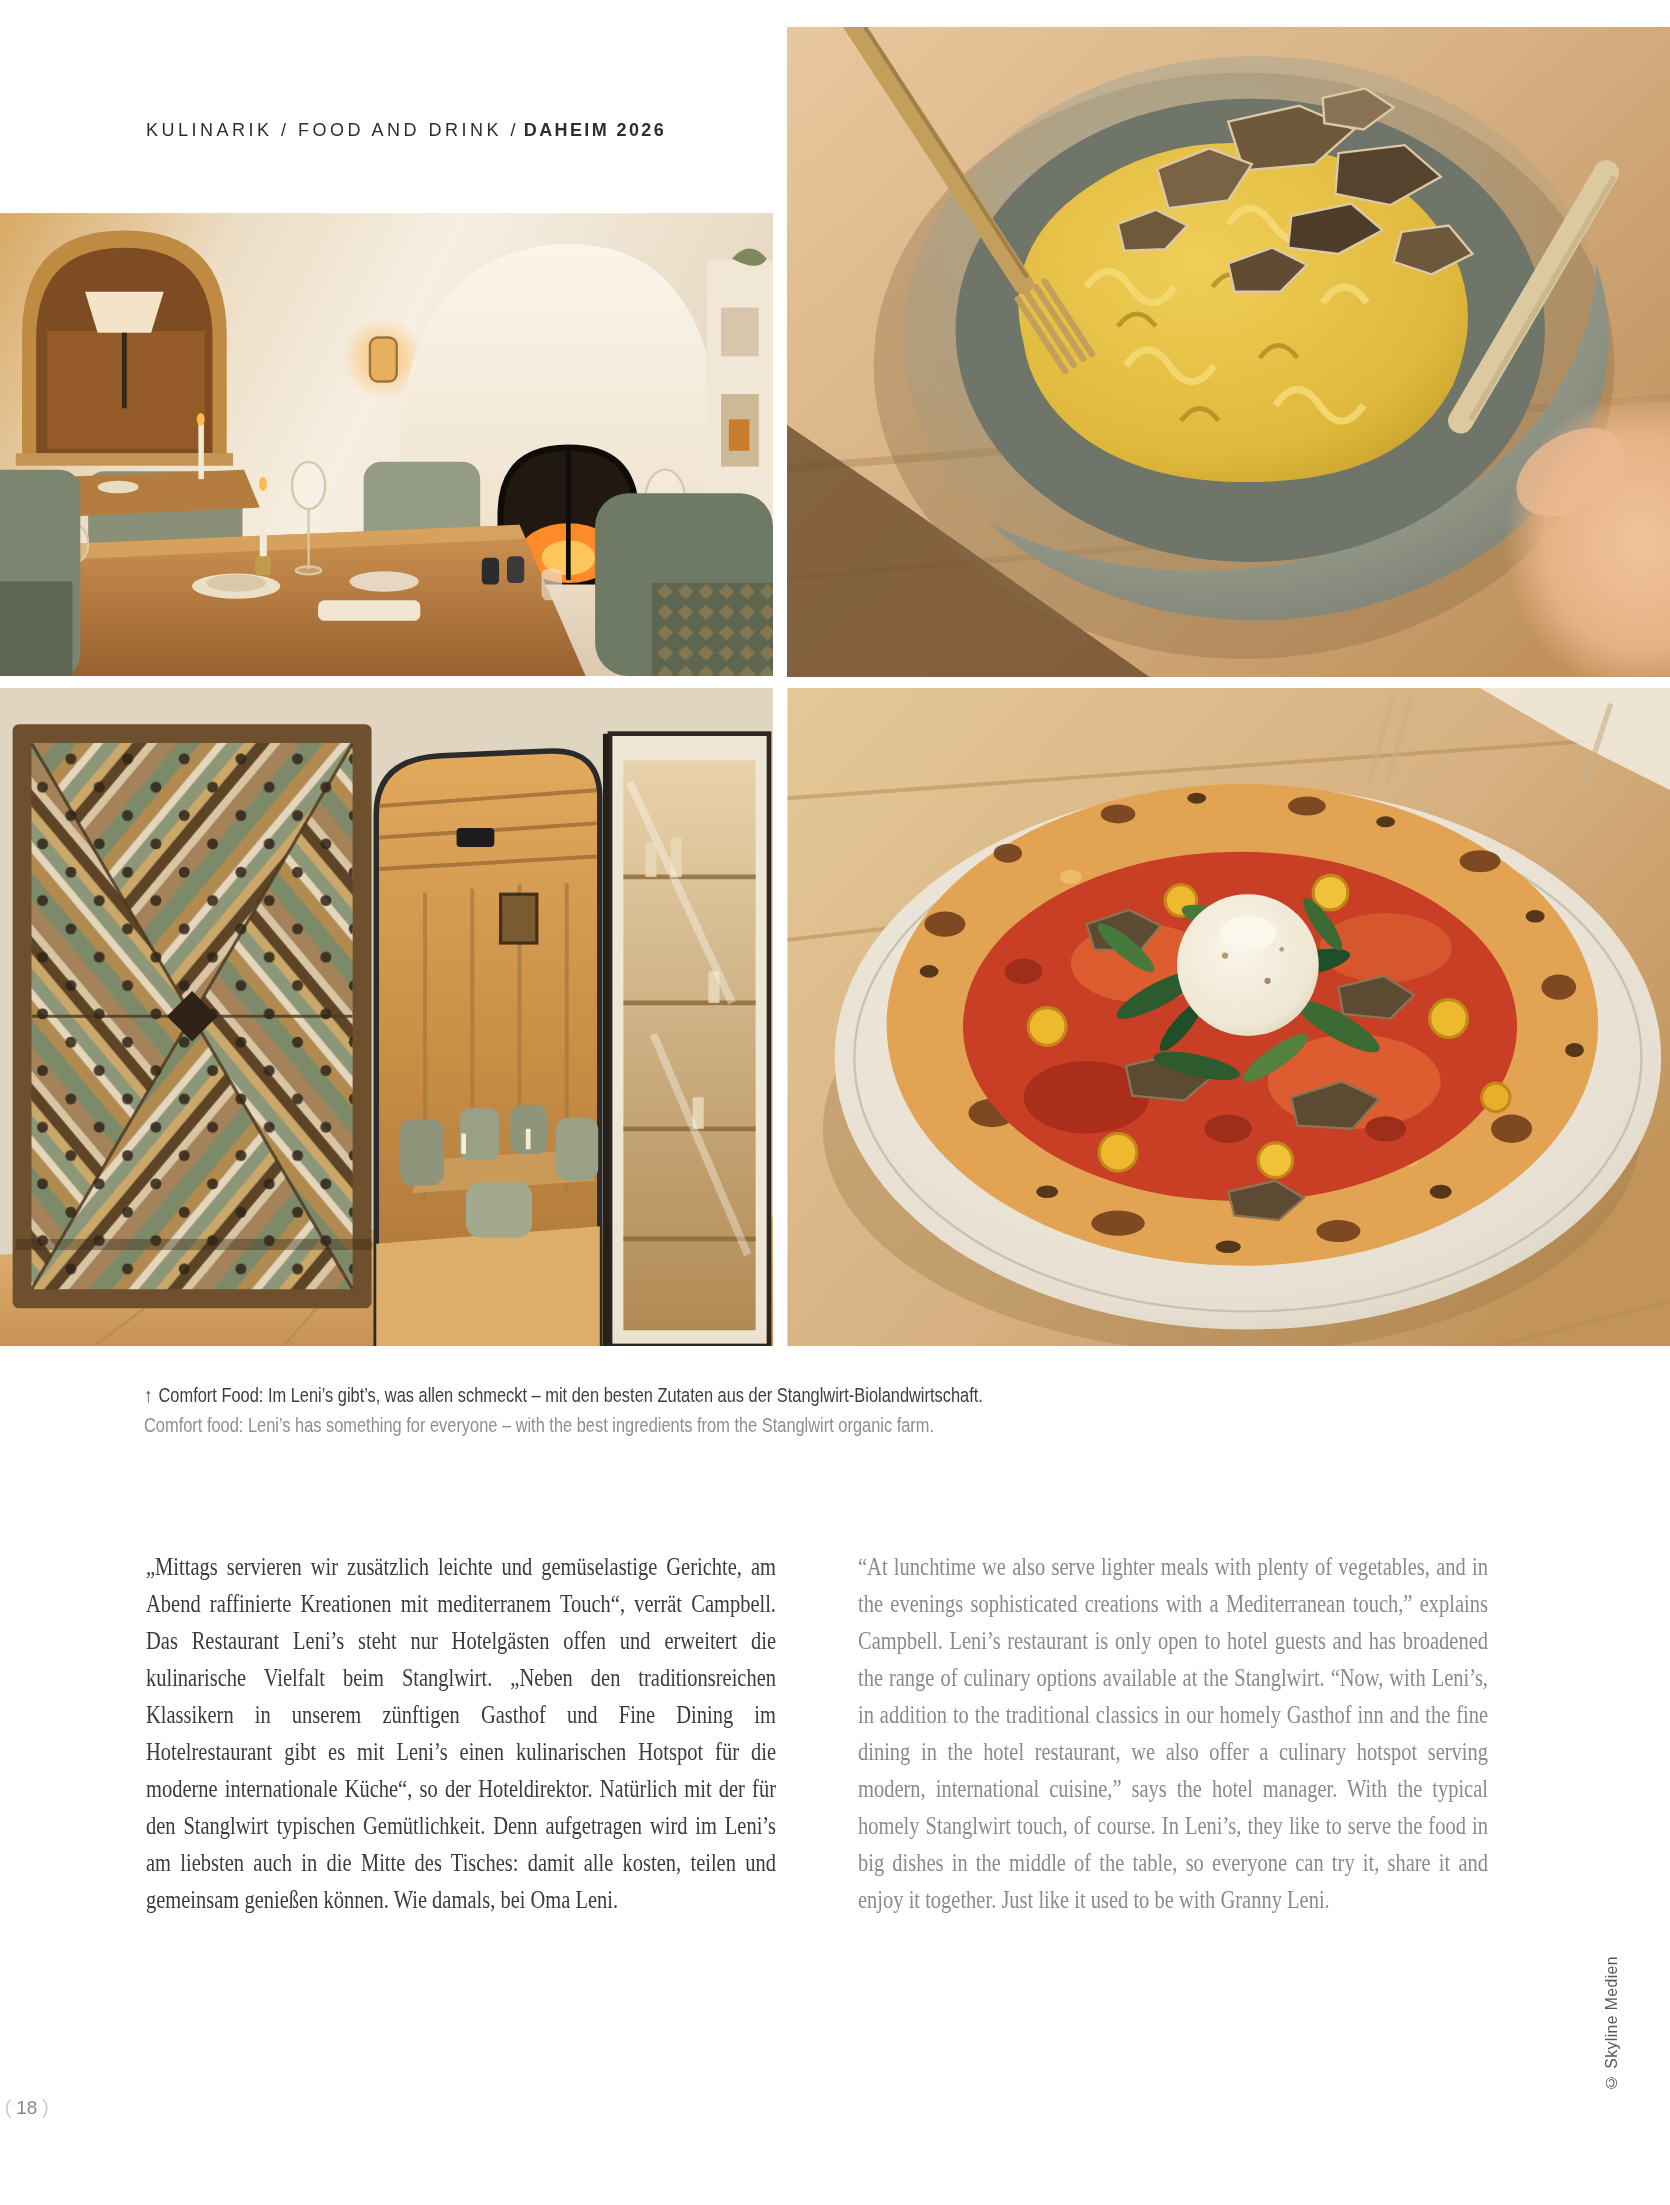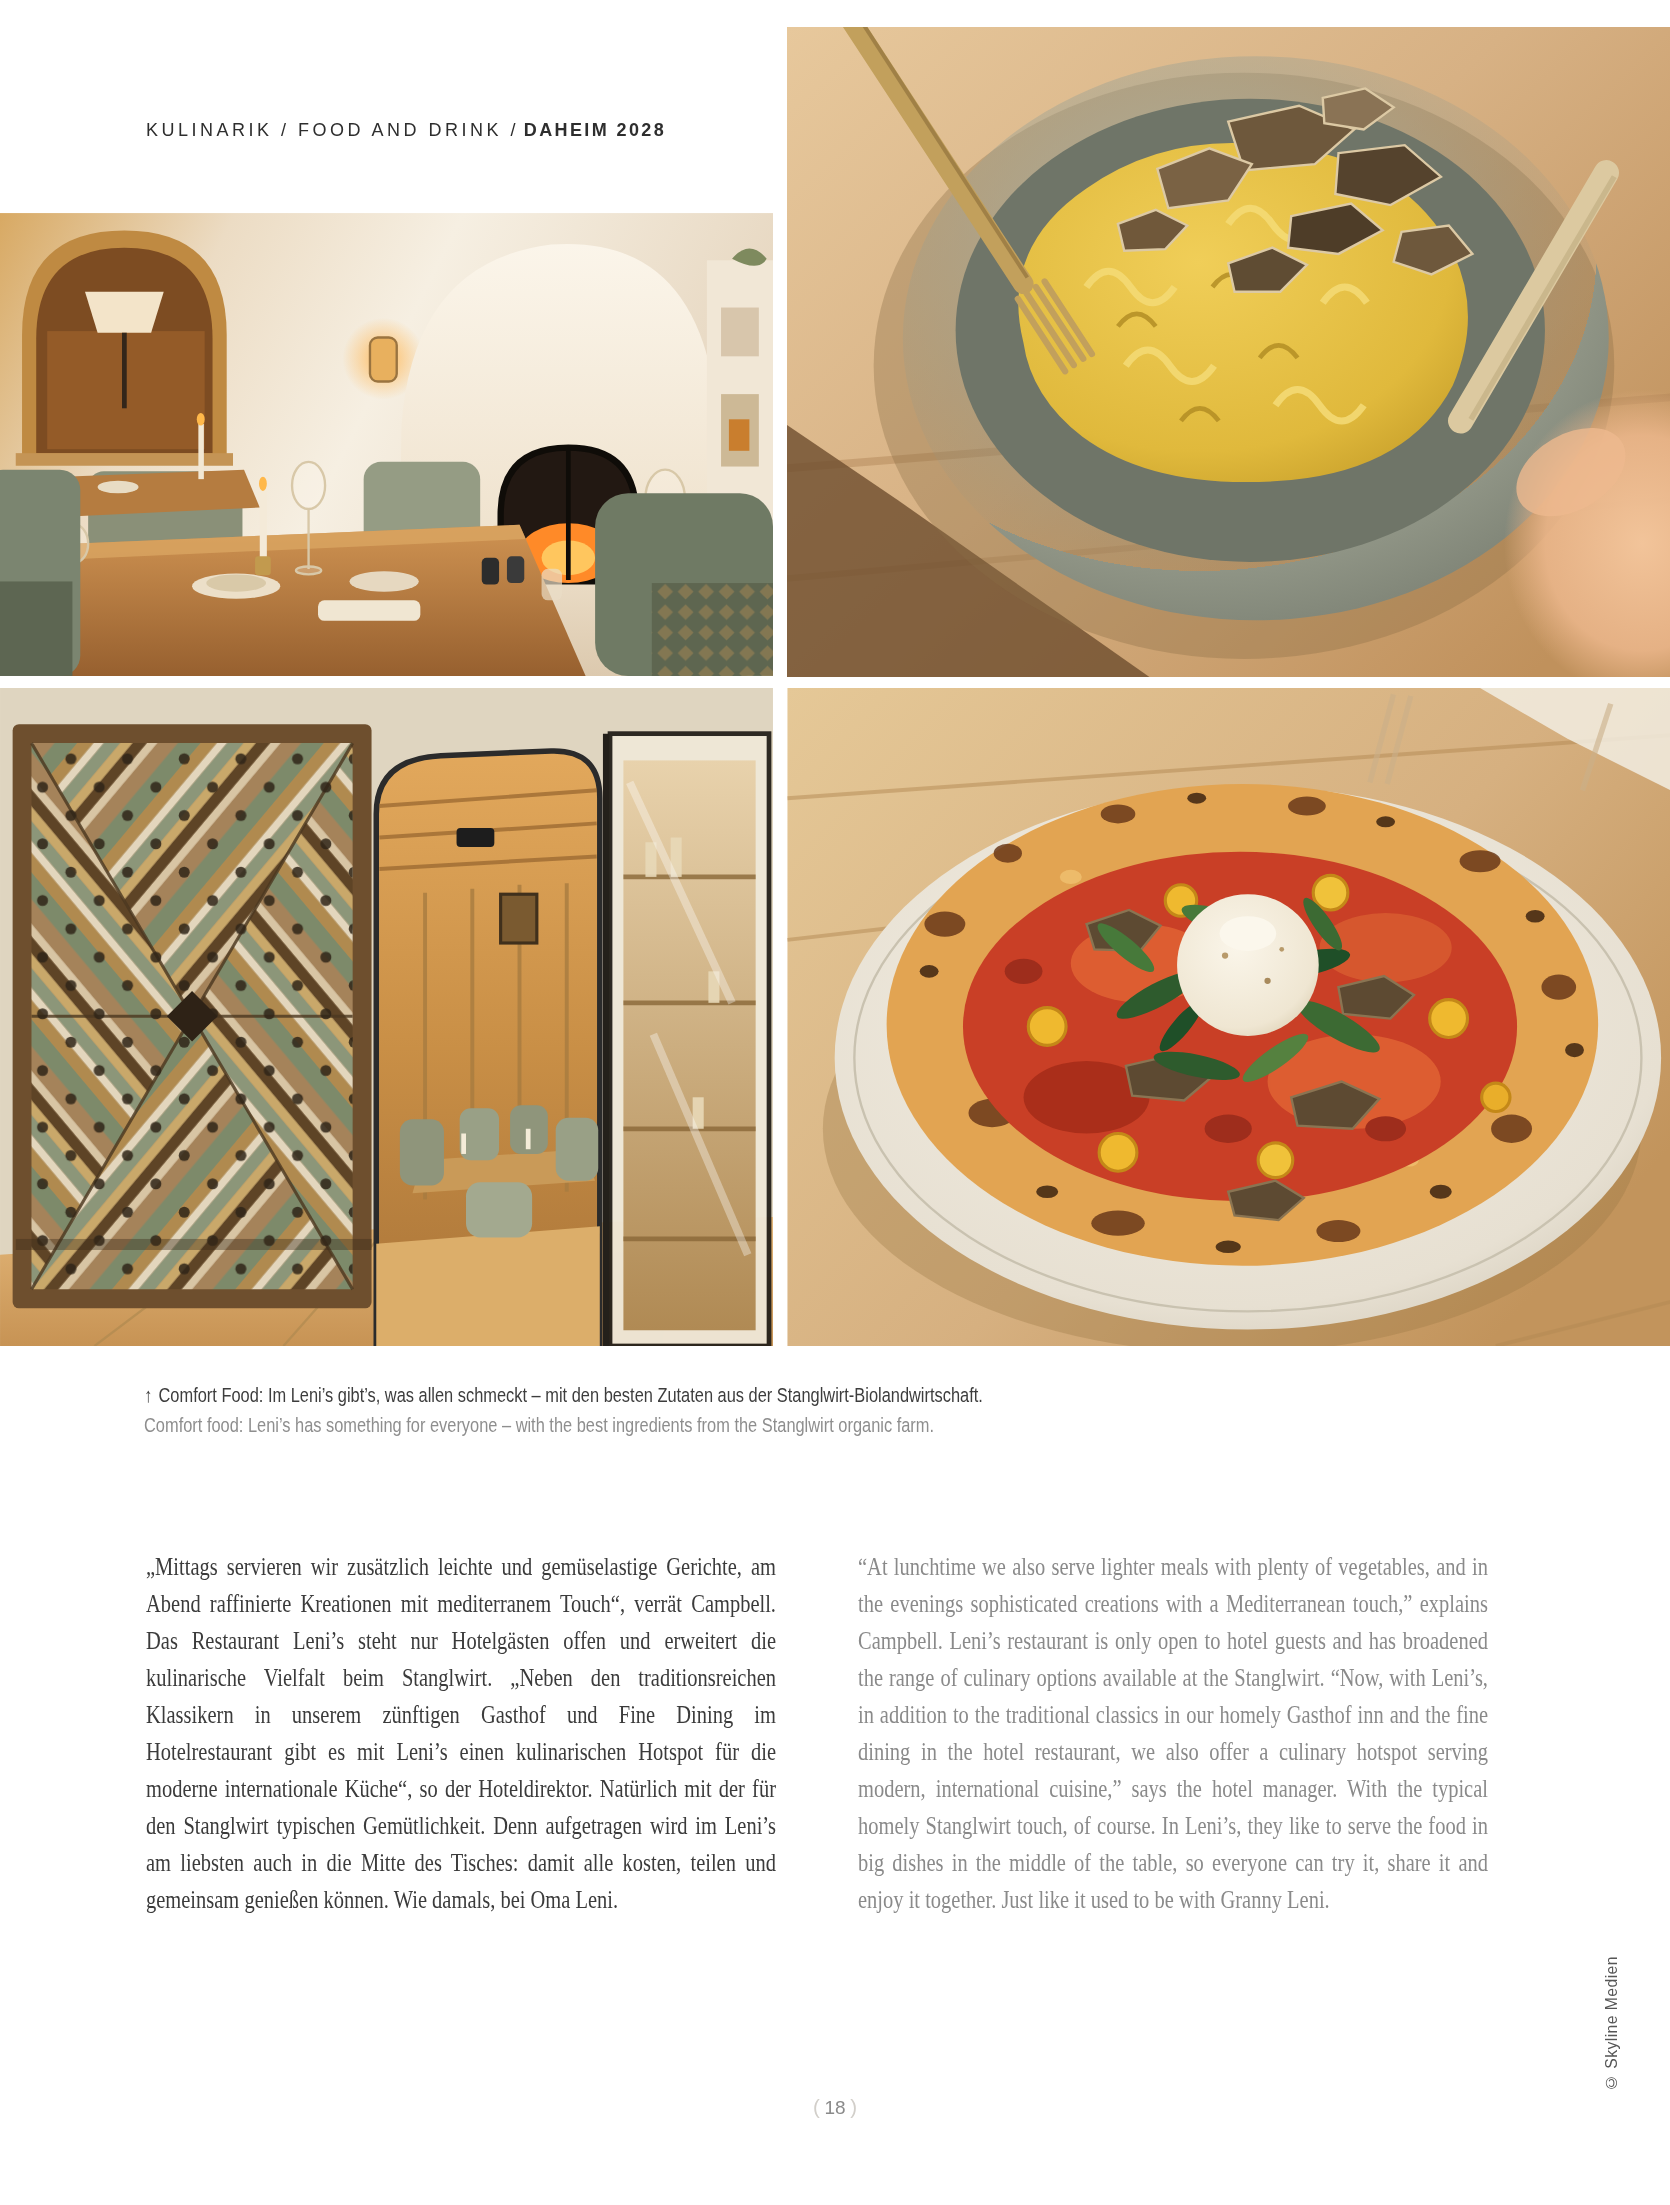--- a/index.html
+++ b/index.html
@@ -36,30 +36,30 @@
   #col-de{left:146px;color:#3b3b3b;}
   #col-en{left:858px;color:#8a8a8a;}
   .bodycol p{margin:0;}
   
   .credit{
     position:absolute;left:1603px;top:1886px;height:205px;
     writing-mode:vertical-rl;transform:rotate(180deg);
     font-size:15.8px;color:#565656;letter-spacing:0.4px;white-space:nowrap;
   }
   .folio{
-    position:absolute;left:0;top:2095px;width:1670px;text-align:center;
+    position:absolute;left:0;top:2095px;width:1670px;text-align:left;
     font-size:19px;color:#8a8a8a;
   }
   .folio .bar{color:#d2cfca;font-weight:300;margin:0 4.7px;font-size:20.5px;}
 </style>
 </head>
 <body>
 
 <div class="kicker">
-  <span>KULINARIK / FOOD AND DRINK /</span><span class="issue">DAHEIM 2028</span>
+  <span>KULINARIK / FOOD AND DRINK /</span><span class="issue">DAHEIM 2026</span>
 </div>
 
 <div class="photo" id="ph-restaurant">
 <svg width="773" height="463" viewBox="0 0 982 588" xmlns="http://www.w3.org/2000/svg">
   <defs>
     <linearGradient id="p1wall" x1="0" y1="0" x2="1" y2="0.3">
       <stop offset="0" stop-color="#d8a963"></stop>
           <stop offset="0.28" stop-color="#ecdcc4"></stop>
       <stop offset="0.55" stop-color="#f6efe2"></stop>
           <stop offset="1" stop-color="#e6d6bf"></stop>

